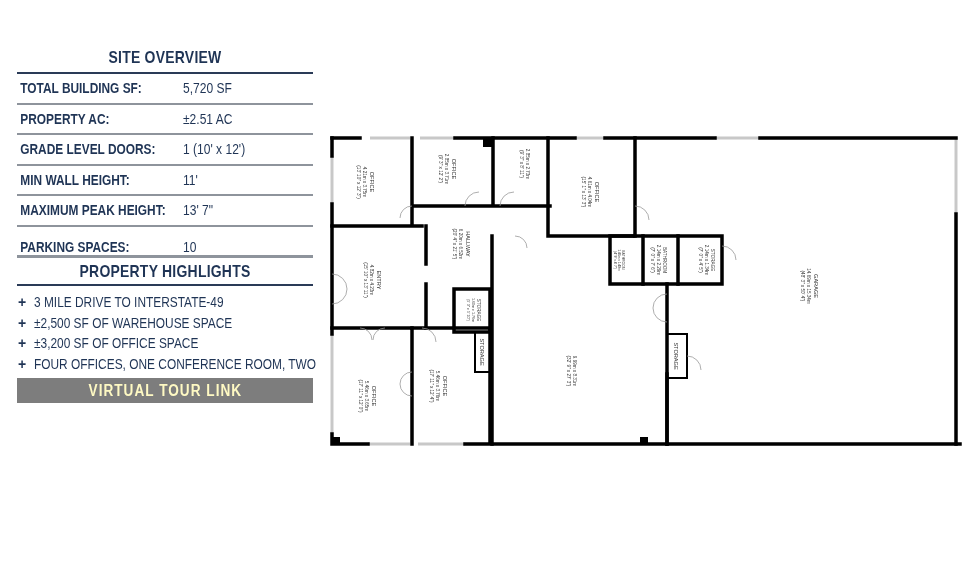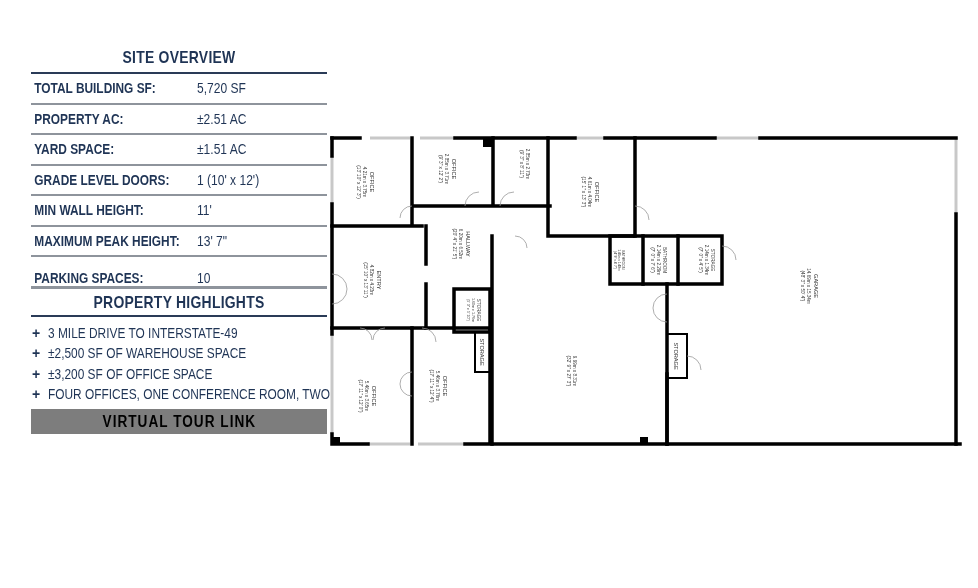--- a/index.html
+++ b/index.html
@@ -1,55 +1,51 @@
 <!DOCTYPE html>
 <html><head>
 <meta charset="utf-8">
 <style>
   html,body{margin:0;padding:0;background:#ffffff;}
   body{width:978px;height:588px;position:relative;overflow:hidden;font-family:"Liberation Sans",sans-serif;}
-  .panel{position:absolute;left:31px;top:44px;width:296px;}
+  .panel{position:absolute;left:17px;top:44px;width:296px;}
   .title{font-family:"Liberation Sans",sans-serif;font-weight:700;color:#1f3455;text-align:center;font-size:17px;letter-spacing:0.3px;transform:scaleX(0.82);transform-origin:center;}
   .t1{height:28px;line-height:28px;}
   .rule-dark{height:2px;background:#2a3b57;}
   .row{display:flex;align-items:center;height:28.5px;border-bottom:2px solid #8e949c;}
   .row .lbl{width:162px;padding-left:4px;font-weight:700;color:#1f3455;font-size:14.5px;white-space:nowrap;transform:scaleX(0.82);transform-origin:left center;}
   .row .val{color:#1f3455;font-size:14px;white-space:nowrap;transform:scaleX(0.86);transform-origin:left center;}
   .row .val.big{font-weight:700;font-size:19px;transform:scaleX(0.82);}
   .row.last{border-bottom:3px solid #8e949c;align-items:flex-end;}
   .t2{height:24px;line-height:24px;margin-top:2px;}
   .hl{list-style:none;margin:6px 0 0 0;padding:0;}
   .hl li{display:flex;color:#1f3455;font-size:14px;line-height:20.5px;}
   .hl .plus{width:16px;flex:none;font-weight:700;font-size:14px;text-align:left;padding-left:1px;}
   .hl .txt{transform:scaleX(0.85);transform-origin:left center;white-space:nowrap;}
-  .tour{margin-top:4px;height:25px;line-height:25px;background:#7d7d7d;color:#000000;text-align:center;font-weight:700;font-size:16px;letter-spacing:1.2px;cursor:pointer;}
+  .tour{margin-top:4px;height:25px;line-height:25px;background:#7d7d7d;color:#fef9c3;text-align:center;font-weight:700;font-size:16px;letter-spacing:1.2px;cursor:pointer;}
   .tour span{display:inline-block;transform:scaleX(0.85);}
   .plan{position:absolute;left:330px;top:134px;width:632px;height:314px;}
   .plan svg{display:block;}
   .rl{font-family:"Liberation Sans",sans-serif;font-size:4.6px;fill:#333;}
   .rn{font-family:"Liberation Sans",sans-serif;font-size:5.6px;fill:#333;}
 </style>
 </head>
 <body>
 
 <div class="panel">
   <div class="title t1">SITE OVERVIEW</div>
   <div class="rule-dark"></div>
   <div>
     <div class="row">
         <span class="lbl">TOTAL BUILDING SF:</span>
         <span class="val">5,720 SF</span>
       </div>
     <div class="row">
         <span class="lbl">PROPERTY AC:</span>
         <span class="val">±2.51 AC</span>
-      </div>
-    <div class="row">
-        <span class="lbl">YARD SPACE:</span>
-        <span class="val">±1.51 AC</span>
       </div>
     <div class="row">
         <span class="lbl">GRADE LEVEL DOORS:</span>
         <span class="val">1 (10' x 12')</span>
       </div>
     <div class="row">
         <span class="lbl">MIN WALL HEIGHT:</span>
         <span class="val">11'</span>
       </div>
     <div class="row">

